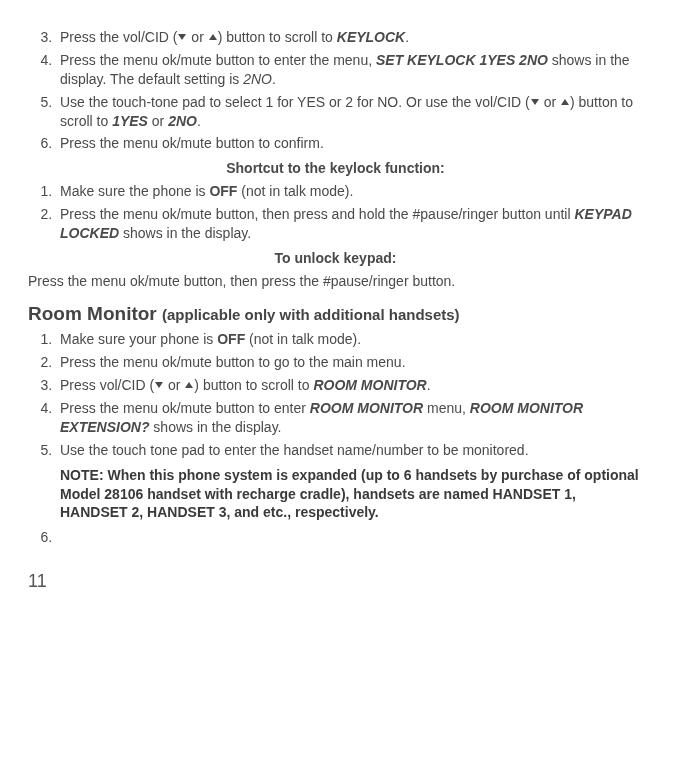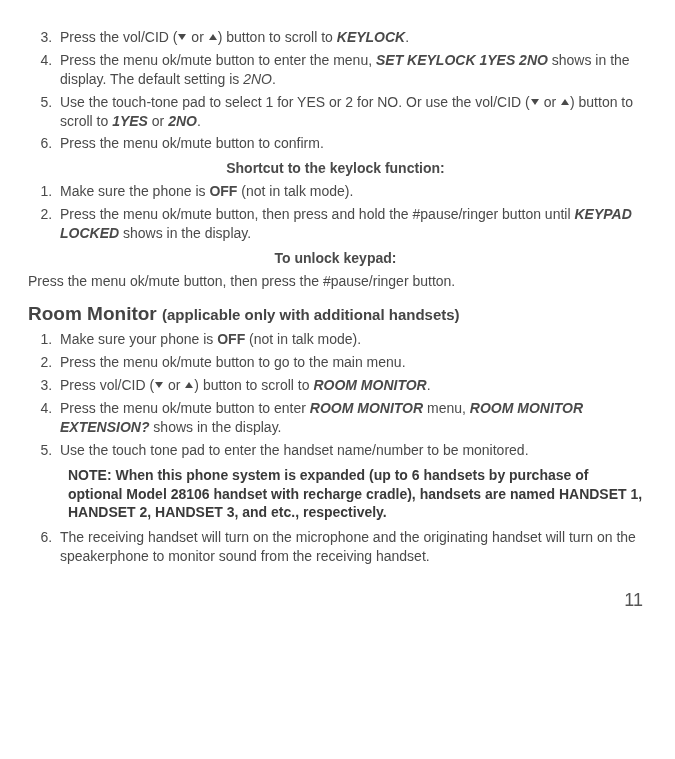--- a/index.html
+++ b/index.html
@@ -49,21 +49,20 @@
     margin: 0 1px 2px 1px;
   }
   .tri.down { border-top: 6px solid #4a4a4a; }
   .tri.up   { border-bottom: 6px solid #4a4a4a; }
   .note {
     font-weight: bold;
     color: #3a3a3a;
     margin: 6px 0 6px 32px;
   }
   .pagenum {
-    text-align: right;
     font-size: 18px;
     color: #555;
     margin-top: 22px;
   }
 </style>
 </head>
 <body>
 
 <ol start="3">
   <li>
@@ -102,20 +101,19 @@
   </li>
   <li>Press the menu ok/mute button to go to the main menu.</li>
   <li>
     <span>Press vol/CID (</span><span class="tri down"></span><span> or </span><span class="tri up"></span><span>) button to scroll to </span><span class="bolditalic">ROOM MONITOR</span><span>.</span>
   </li>
   <li>
     <span>Press the menu ok/mute button to enter </span><span class="bolditalic">ROOM MONITOR</span><span> menu, </span><span class="bolditalic">ROOM MONITOR EXTENSION?</span><span> shows in the display.</span>
   </li>
   <li>
     <span>Use the touch tone pad to enter the handset name/number to be monitored.</span>
-    <div class="note" style="margin-left:8px;">NOTE: When this phone system is expanded (up to 6 handsets by purchase of optional Model 28106 handset with recharge cradle), handsets are named HANDSET 1, HANDSET 2, HANDSET 3, and etc., respectively.</div>
+    <div class="note" style="margin-left:0;">NOTE: When this phone system is expanded (up to 6 handsets by purchase of optional Model 28106 handset with recharge cradle), handsets are named HANDSET 1, HANDSET 2, HANDSET 3, and etc., respectively.</div>
   </li>
   <li>
-    <span>The receiving handset will turn on the microphone and the originating handset will turn on the speakerphone to monitor sound from the receiving handset.</span>
   </li>
 </ol>
 
 <div class="pagenum">11</div>
 
 </body></html>

